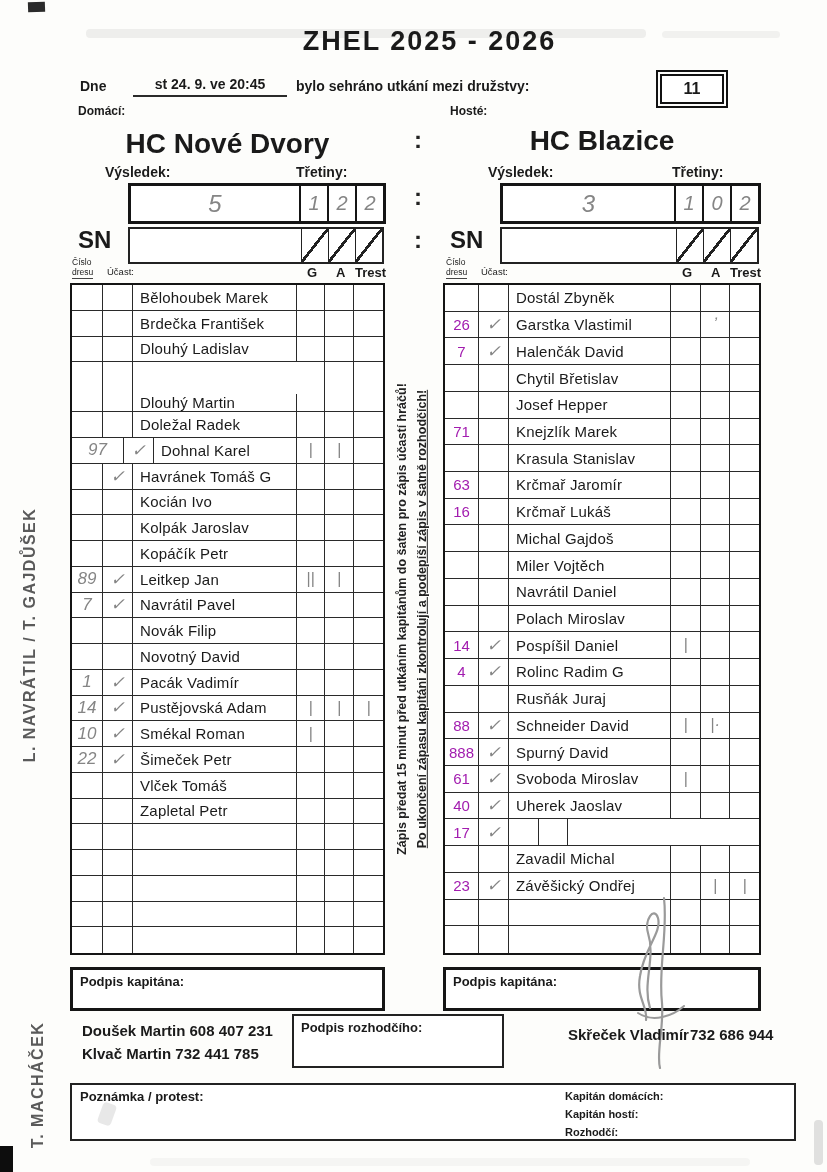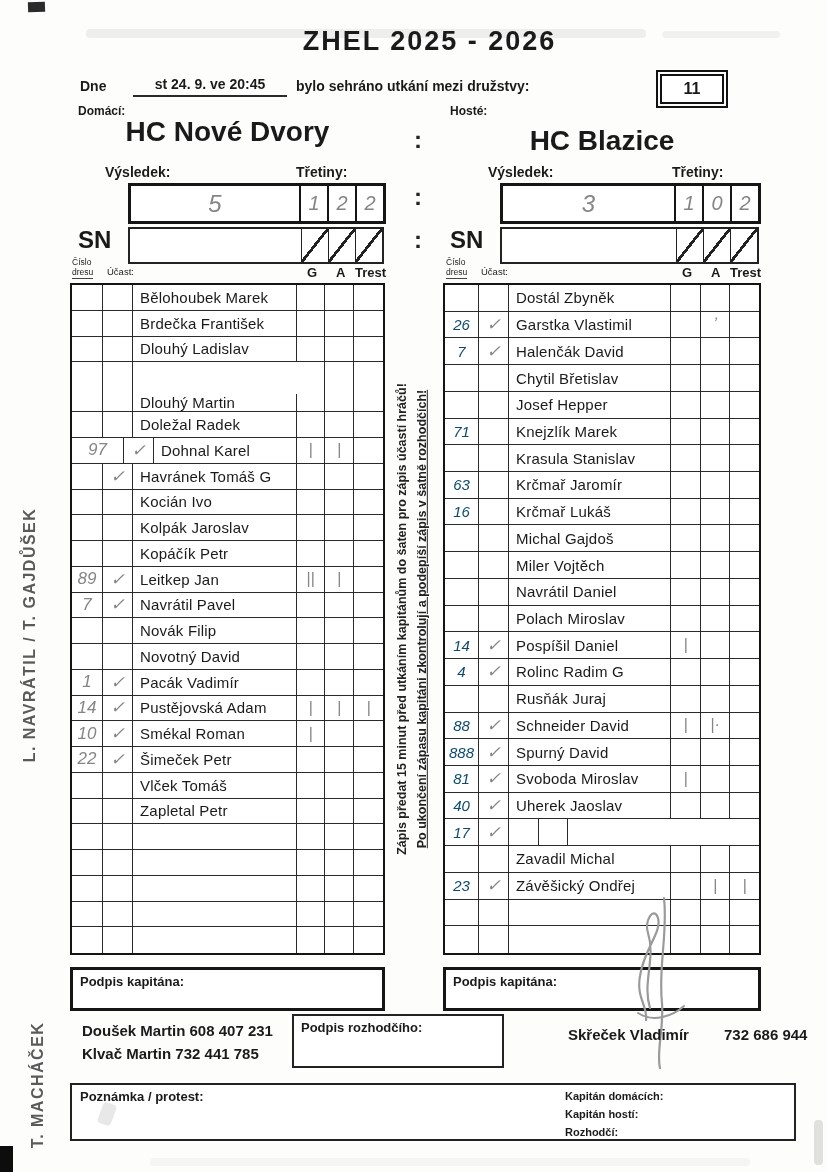--- a/index.html
+++ b/index.html
@@ -1,20 +1,20 @@
 <!DOCTYPE html>
 <html><head>
 <meta charset="utf-8">
 <style>
   html,body{margin:0;padding:0;background:#e8e8e8;}
   .page{position:relative;width:827px;height:1172px;background:#fdfdfb;
         font-family:"Liberation Sans",sans-serif;color:#1a1a1a;overflow:hidden;margin:0 auto;}
   .abs{position:absolute;}
   .pencil{color:#858585;font-style:italic;}
-  .ink{color:#0c4a6e;font-style:italic;}
+  .ink{color:#a21caf;}
   
   .title{left:16px;top:26px;width:827px;text-align:center;font-size:27px;font-weight:bold;letter-spacing:2px;}
   .dne{left:80px;top:78px;font-size:14px;font-weight:600;}
   .date-val{left:133px;top:76px;width:154px;text-align:center;font-size:14px;font-weight:600;border-bottom:2px solid #2a2a2a;padding-bottom:3px;}
   .match-text{left:296px;top:78px;font-size:14px;font-weight:600;}
   .match-no{left:660px;top:74px;width:60px;height:26px;border:2px solid #111;outline:2px solid #111;outline-offset:2px;
             text-align:center;font-size:16px;font-weight:bold;line-height:26px;background:#fff;}
   .home-lab{left:78px;top:104px;font-size:12px;font-weight:600;}
   .away-lab{left:450px;top:104px;font-size:12px;font-weight:600;}
   .team-name{font-size:28px;font-weight:bold;text-align:center;}
@@ -75,21 +75,21 @@
   <div class="abs smudge" style="left:814px;top:1120px;width:9px;height:45px;opacity:.25;"></div>
 
   <div class="abs title">ZHEL 2025 - 2026</div>
   <div class="abs dne">Dne</div>
   <div class="abs date-val">st 24. 9. ve 20:45</div>
   <div class="abs match-text">bylo sehráno utkání mezi družstvy:</div>
   <div class="abs match-no">11</div>
   <div class="abs home-lab">Domácí:</div>
   <div class="abs away-lab">Hosté:</div>
 
-  <div class="abs team-name" style="left:70px;top:116px;width:315px;">HC Nové Dvory</div>
+  <div class="abs team-name" style="left:70px;top:128px;width:315px;">HC Nové Dvory</div>
   <div class="abs team-name" style="left:443px;top:125px;width:318px;">HC Blazice</div>
   <div class="abs colon" style="top:126px;">:</div>
   <div class="abs colon" style="top:183px;">:</div>
   <div class="abs colon" style="top:226px;">:</div>
 
   <div class="abs small-lab" style="left:105px;top:164px;">Výsledek:</div>
   <div class="abs small-lab" style="left:296px;top:164px;">Třetiny:</div>
   <div class="abs small-lab" style="left:488px;top:164px;">Výsledek:</div>
   <div class="abs small-lab" style="left:672px;top:164px;">Třetiny:</div>
 
@@ -480,21 +480,21 @@
       </div>
       <div class="r-row">
         <div class="r-cell c-num ink" style="width: 34px;">888</div>
         <div class="r-cell c-chk pencil" style="width: 30px;">✓</div>
         <div class="r-cell c-name" style="width: 0px; flex: 1 1 0%;">Spurný David</div>
         <div class="r-cell c-mark pencil" style="width: 30px;"></div>
         <div class="r-cell c-mark pencil" style="width: 29px;"></div>
         <div class="r-cell c-mark pencil" style="width: 29px;"></div>
       </div>
       <div class="r-row">
-        <div class="r-cell c-num ink" style="width: 34px;">81</div>
+        <div class="r-cell c-num ink" style="width: 34px;">61</div>
         <div class="r-cell c-chk pencil" style="width: 30px;">✓</div>
         <div class="r-cell c-name" style="width: 0px; flex: 1 1 0%;">Svoboda Miroslav</div>
         <div class="r-cell c-mark pencil" style="width: 30px;">|</div>
         <div class="r-cell c-mark pencil" style="width: 29px;"></div>
         <div class="r-cell c-mark pencil" style="width: 29px;"></div>
       </div>
       <div class="r-row">
         <div class="r-cell c-num ink" style="width: 34px;">40</div>
         <div class="r-cell c-chk pencil" style="width: 30px;">✓</div>
         <div class="r-cell c-name" style="width: 0px; flex: 1 1 0%;">Uherek Jaoslav</div>
@@ -556,21 +556,21 @@
   <svg class="abs" style="left:598px;top:888px;" width="130" height="185" viewBox="0 0 130 185">
     <path d="M52,120 C44,95 58,70 50,45 C46,32 56,18 60,30 C64,45 46,60 42,88 C38,110 50,118 48,132" fill="none" stroke="#9a9a9a" stroke-width="2.2" stroke-linecap="round"></path>
     <path d="M66,10 C70,45 60,80 64,115 C66,140 58,165 62,180" fill="none" stroke="#9a9a9a" stroke-width="2.2" stroke-linecap="round"></path>
     <path d="M40,125 C55,135 75,128 86,118" fill="none" stroke="#9a9a9a" stroke-width="2" stroke-linecap="round"></path>
   </svg>
 
   <div class="abs contact" style="left:82px;top:1022px;">Doušek Martin 608 407 231</div>
   <div class="abs contact" style="left:82px;top:1045px;">Klvač Martin 732 441 785</div>
   <div class="abs refbox">Podpis rozhodčího:</div>
   <div class="abs contact" style="left:568px;top:1026px;">Skřeček Vladimír</div>
-  <div class="abs contact" style="left:724px;top:1026px;text-align:right;">732 686 944</div>
+  <div class="abs contact" style="left:690px;top:1026px;text-align:right;">732 686 944</div>
 
   <div class="abs notebox">
     <div class="abs note-lab">Poznámka / protest:</div>
     <div class="abs foot-lab" style="top:5px;">Kapitán domácích:</div>
     <div class="abs foot-lab" style="top:23px;">Kapitán hostí:</div>
     <div class="abs foot-lab" style="top:41px;">Rozhodčí:</div>
     <div class="abs smudge" style="left:28px;top:18px;width:14px;height:22px;opacity:.2;transform:rotate(20deg);"></div>
   </div>
 
   <div class="abs margin-wrap" style="left:8px;top:415px;width:44px;height:440px;">

